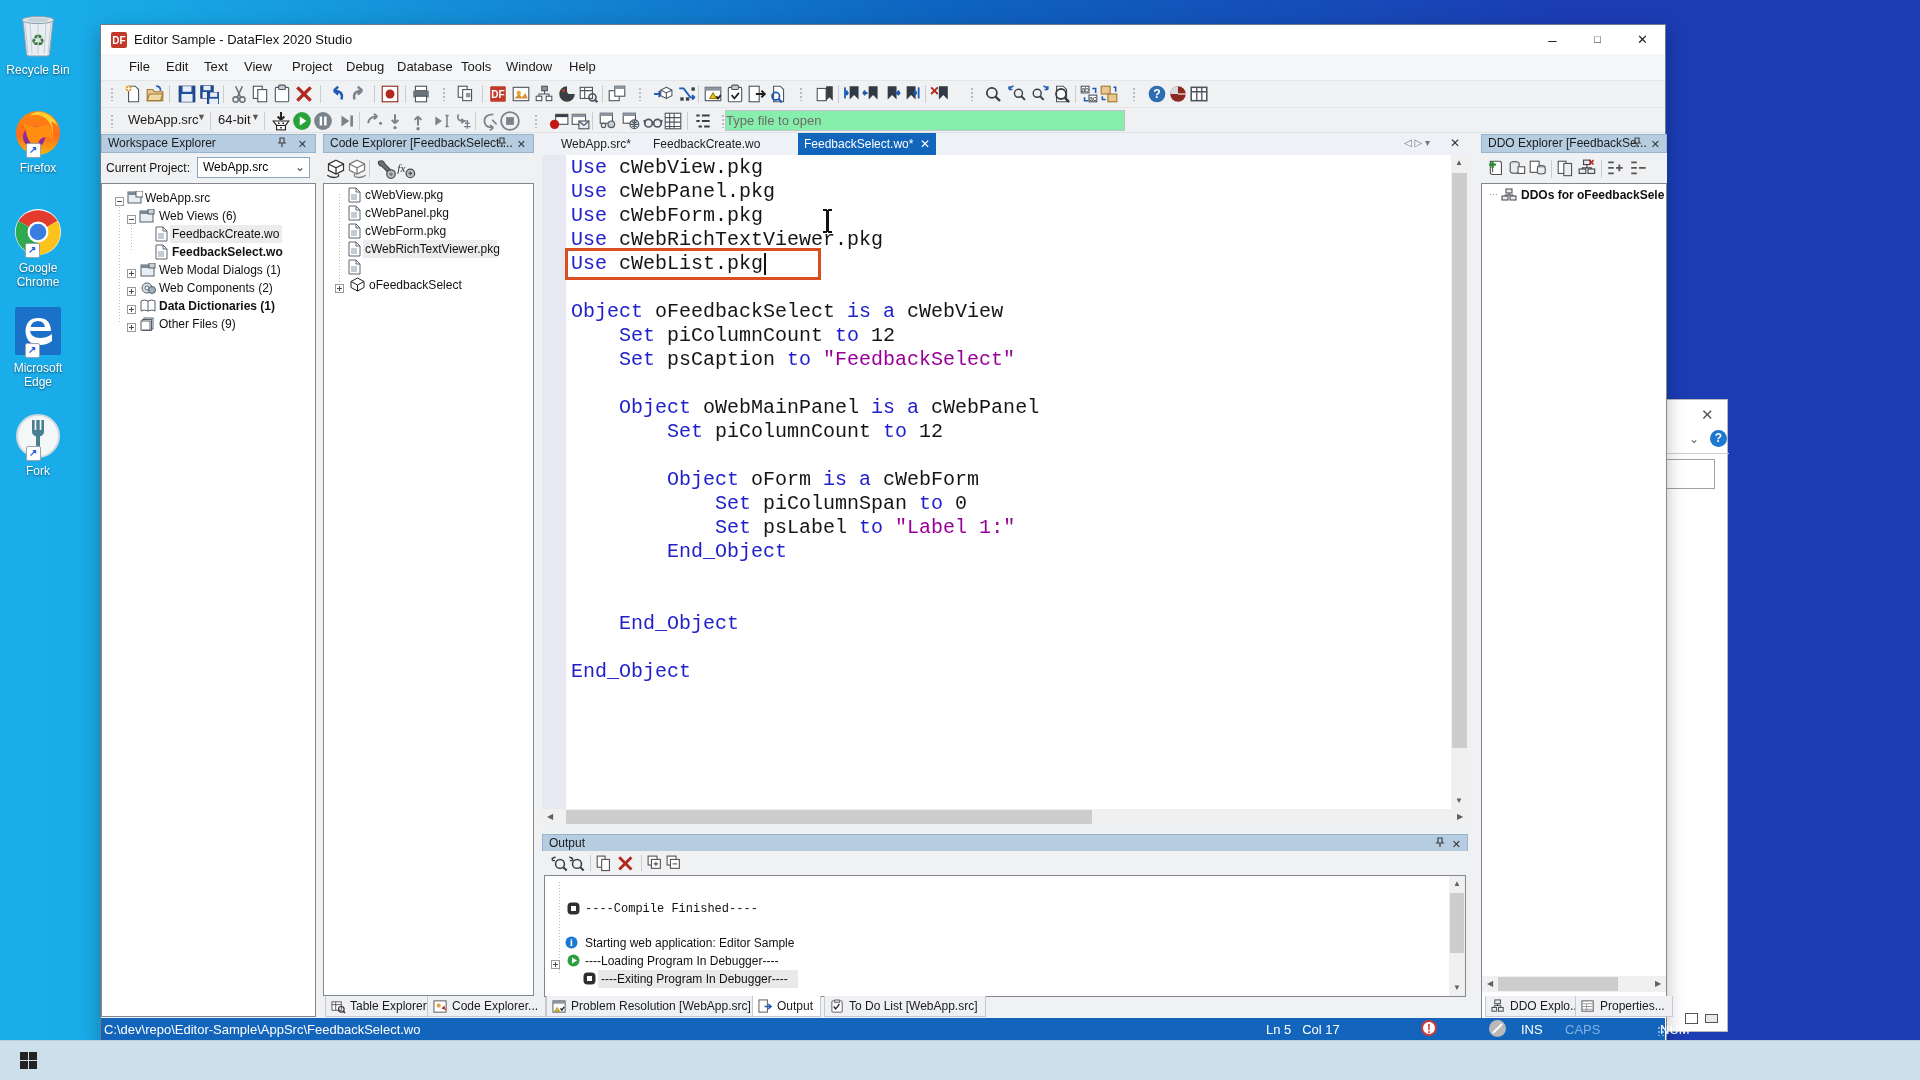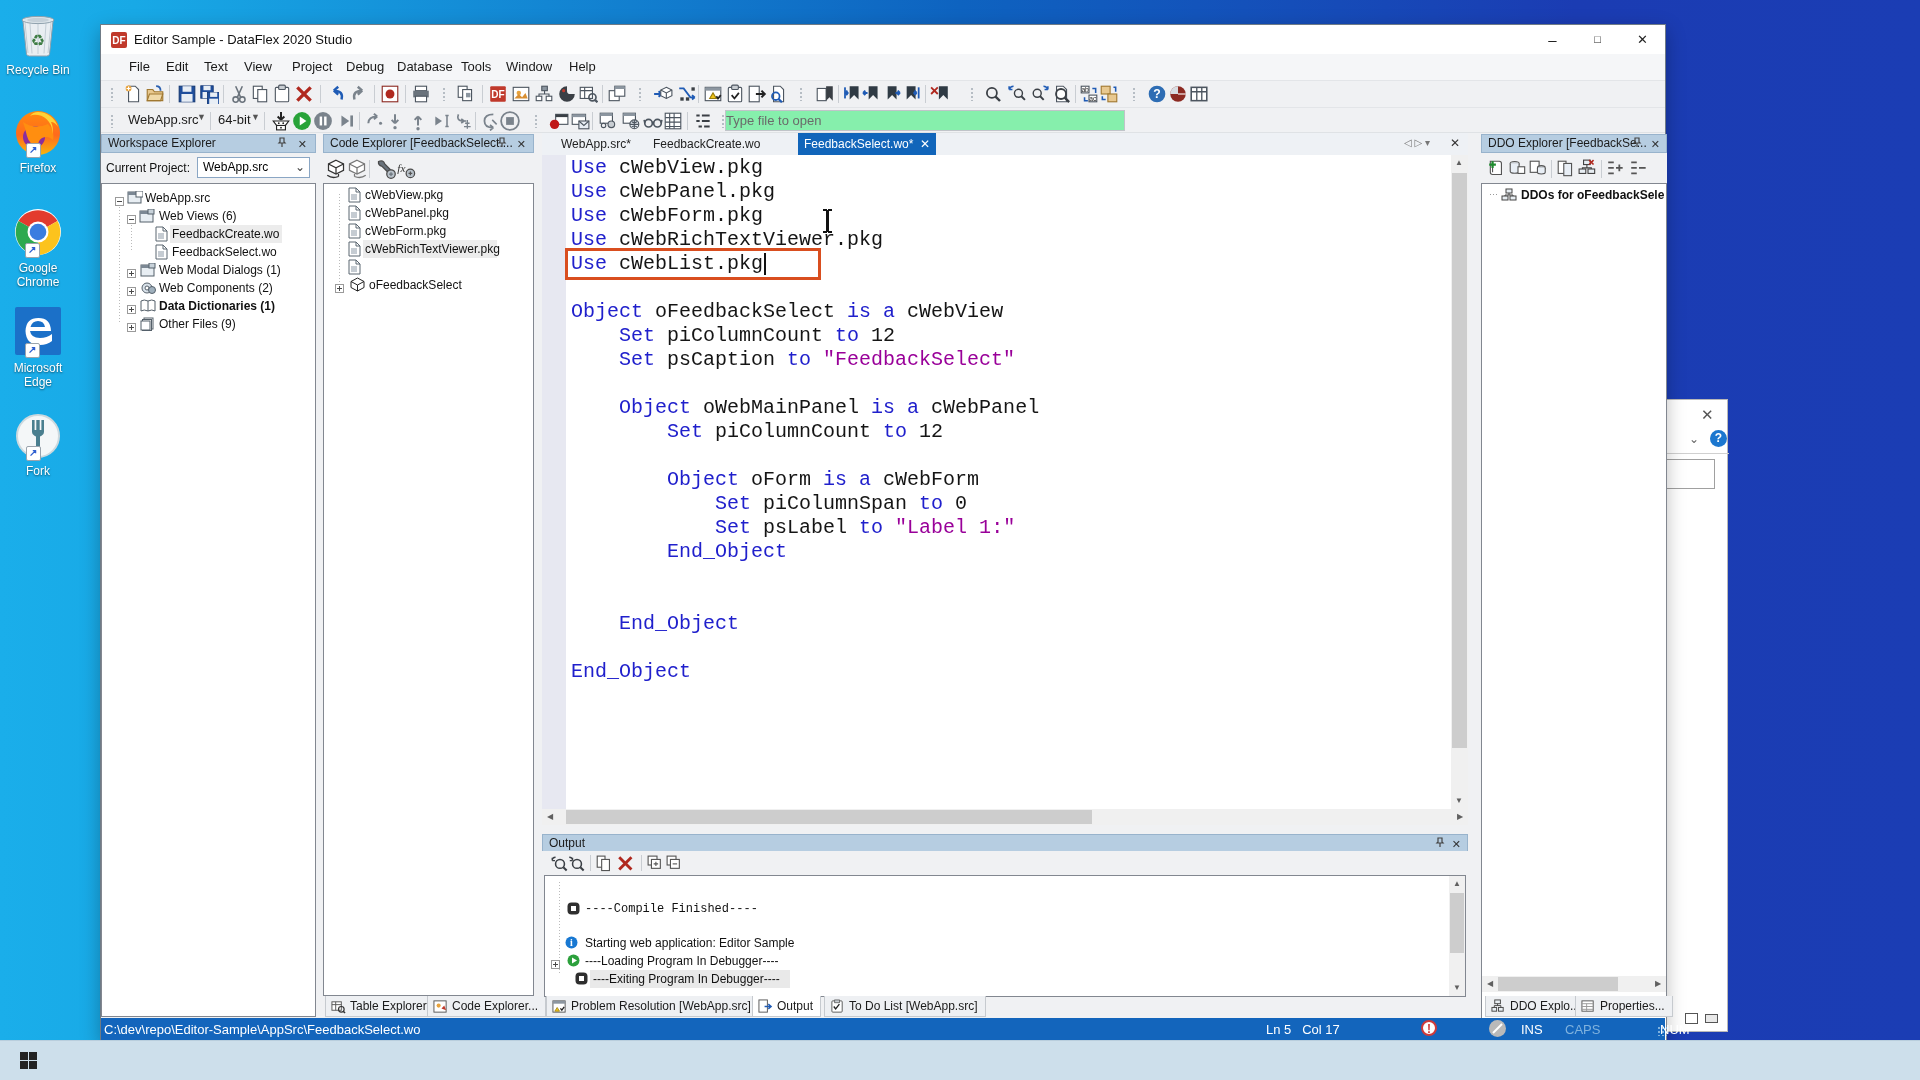--- a/index.html
+++ b/index.html
@@ -572,21 +572,21 @@
             <path d="M4 8 h6 M4 10 h6 M4 12 h6" stroke="#8b98a5" stroke-width="1"></path>
           </svg></span>
         <span style="position:absolute;left:70px;top:0px;">FeedbackCreate.wo</span>
       </div>
       <div class="trow" style="left:0;top:59px;width:100%;">
         <span style="position:absolute;left:52px;top:1px;"><svg width="14" height="16" viewBox="0 0 14 16">
             <path d="M2 1 h7 l4 4 v10 h-11 Z" fill="#fff" stroke="#5b6670"></path>
             <path d="M9 1 v4 h4" fill="none" stroke="#5b6670"></path>
             <path d="M4 8 h6 M4 10 h6 M4 12 h6" stroke="#8b98a5" stroke-width="1"></path>
           </svg></span>
-        <span style="position:absolute;left:70px;top:0px;">FeedbackSelect.wo</span>
+        <span style="position:absolute;left:70px;top:0px;font-weight:bold;">FeedbackSelect.wo</span>
       </div>
       <div class="trow" style="left:0;top:77px;width:100%;">
         <span style="position:absolute;left:25px;top:4px;"><svg width="9" height="9" viewBox="0 0 9 9">
             <rect x="0.5" y="0.5" width="8" height="8" fill="#fff" stroke="#9a9a9a"></rect>
             <path d="M2 4.5 h5 M4.5 2 v5" stroke="#4a4a4a"></path>
           </svg></span>
         <span style="position:absolute;left:38px;top:2px;"><svg width="16" height="14" viewBox="0 0 16 14">
             <rect x="1" y="2" width="13" height="11" fill="#e8eef3" stroke="#55606a"></rect>
             <rect x="1" y="2" width="13" height="3" fill="#7c8894"></rect>
             <rect x="9" y="0" width="6" height="5" fill="#c8d2da" stroke="#55606a"></rect>
@@ -834,21 +834,21 @@
         <span style="position:absolute;left:6px;top:4px;"><svg width="9" height="9" viewBox="0 0 9 9">
             <rect x="0.5" y="0.5" width="8" height="8" fill="#fff" stroke="#9a9a9a"></rect>
             <path d="M2 4.5 h5 M4.5 2 v5" stroke="#4a4a4a"></path>
           </svg></span>
         <span style="position:absolute;left:22px;top:2px;"><svg width="13" height="13" viewBox="0 0 13 13">
             <circle cx="6.5" cy="6.5" r="6" fill="#2ca03c"></circle>
             <path d="M5 3.5 L10 6.5 L5 9.5 Z" fill="#fff"></path>
           </svg></span>
         <span style="position:absolute;left:40px;top:0;">----Loading Program In Debugger----</span>
       </div>
-      <div class="trow" style="left:8px;top:94px;width:905px;padding-left:19px;">
+      <div class="trow" style="left:16px;top:94px;width:905px;padding-left:19px;">
         <span style="position:absolute;left:37px;top:0;width:200px;height:18px;background:#e9e9e9;"></span>
         <span style="position:absolute;left:22px;top:2px;"><svg width="13" height="13" viewBox="0 0 13 13">
             <rect x="0.5" y="0.5" width="12" height="12" rx="4" fill="#2f2f2f"></rect>
             <rect x="4" y="4" width="5" height="5" fill="#fff"></rect>
           </svg></span>
         <span style="position:absolute;left:40px;top:0;">----Exiting Program In Debugger----</span>
       </div>
       <div class="sb" style="right:0;top:0;width:16px;height:120px;">
         <div class="sbarr" style="top:0;">▲</div>
         <div class="sbthumb" style="left:1px;top:17px;width:14px;height:60px;"></div>

